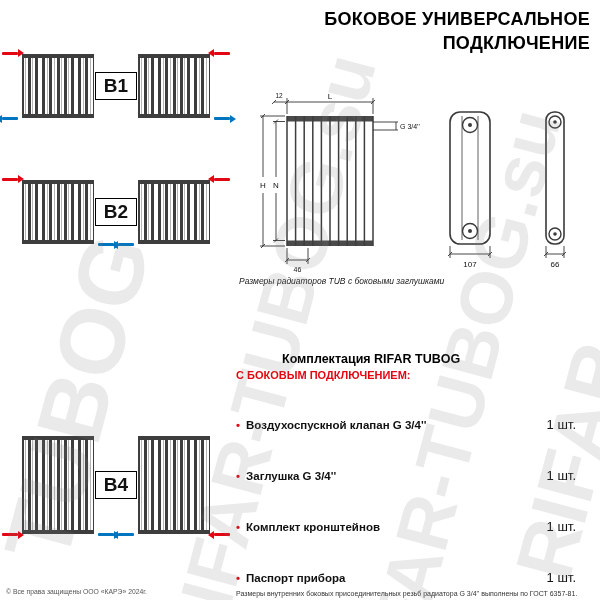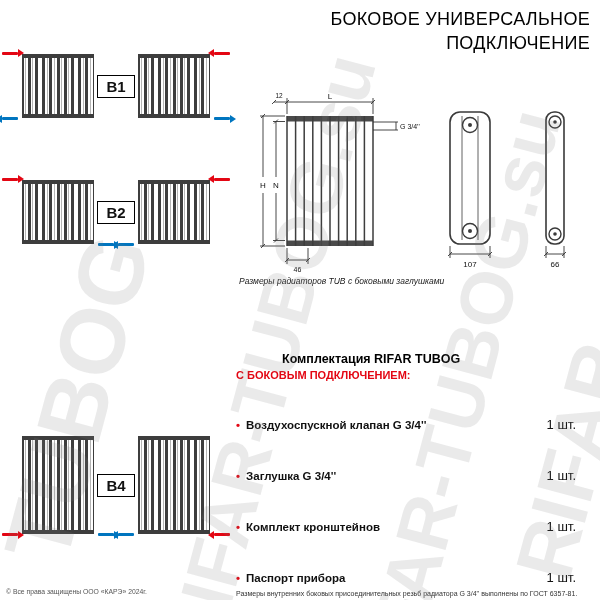--- a/index.html
+++ b/index.html
@@ -1,21 +1,21 @@
 <!DOCTYPE html>
 <html><head>
 <meta charset="utf-8">
 <style>
   html,body{margin:0;padding:0;background:#fff;}
   .page{position:relative;width:600px;height:600px;background:#fff;overflow:hidden;
         font-family:"Liberation Sans",sans-serif;color:#111;}
   svg{font-family:"Liberation Sans",sans-serif;}
 
   
-  .title{position:absolute;top:8px;right:10px;text-align:right;font-weight:normal;
+  .title{position:absolute;top:8px;right:10px;text-align:right;font-weight:bold;
          font-size:18px;line-height:1.32;letter-spacing:.3px;color:#000;}
 
   
   .wm{position:absolute;font-weight:bold;color:rgba(122,122,122,0.16);
       white-space:nowrap;pointer-events:none;z-index:9;transform-origin:0 0;}
   .wm1{left:-16px;top:545px;font-size:92px;transform:rotate(-75deg);}
   .wm2{left:150px;top:645px;font-size:74px;transform:rotate(-75deg);}
   .wm3{left:335px;top:700px;font-size:74px;transform:rotate(-75deg);}
   .wm4{left:498px;top:565px;font-size:80px;transform:rotate(-75deg);}
 
@@ -27,21 +27,21 @@
   .row3{top:308px;height:66px;}
   .row4{top:436px;height:98px;}
   .rad-wrap{position:relative;height:100%;}
   .rad{width:72px;height:100%;box-sizing:border-box;
        border-top:4px solid #3d3d3d;border-bottom:4px solid #3d3d3d;
        background:repeating-linear-gradient(90deg,
          #3d3d3d 0px,#3d3d3d 1.6px,#fff 1.6px,#fff 3.2px,
          #b5b5b5 3.2px,#b5b5b5 4px,#fff 4px,#fff 5.8px,
          #3d3d3d 5.8px,#3d3d3d 7.2px);}
   .scheme-label{border:1.6px solid #000;padding:2px 8px;font-weight:bold;
-                font-size:15px;background:#fff;z-index:2;}
+                font-size:19px;background:#fff;z-index:2;}
   .arr{position:absolute;width:16px;height:2.6px;background:currentColor;border-radius:1px;}
   .arr::after{content:"";position:absolute;top:50%;transform:translateY(-50%);
               width:0;height:0;border-top:4px solid transparent;border-bottom:4px solid transparent;}
   .dir-r::after{left:100%;border-left:6px solid currentColor;}
   .dir-l::after{right:100%;border-right:6px solid currentColor;}
   .red{color:#e30613;}
   .blue{color:#0075bf;}
   .pos-tl{left:-20px;top:-2px;}
   .pos-bl{left:-20px;bottom:-2px;}
   .pos-tr{right:-20px;top:-2px;}

